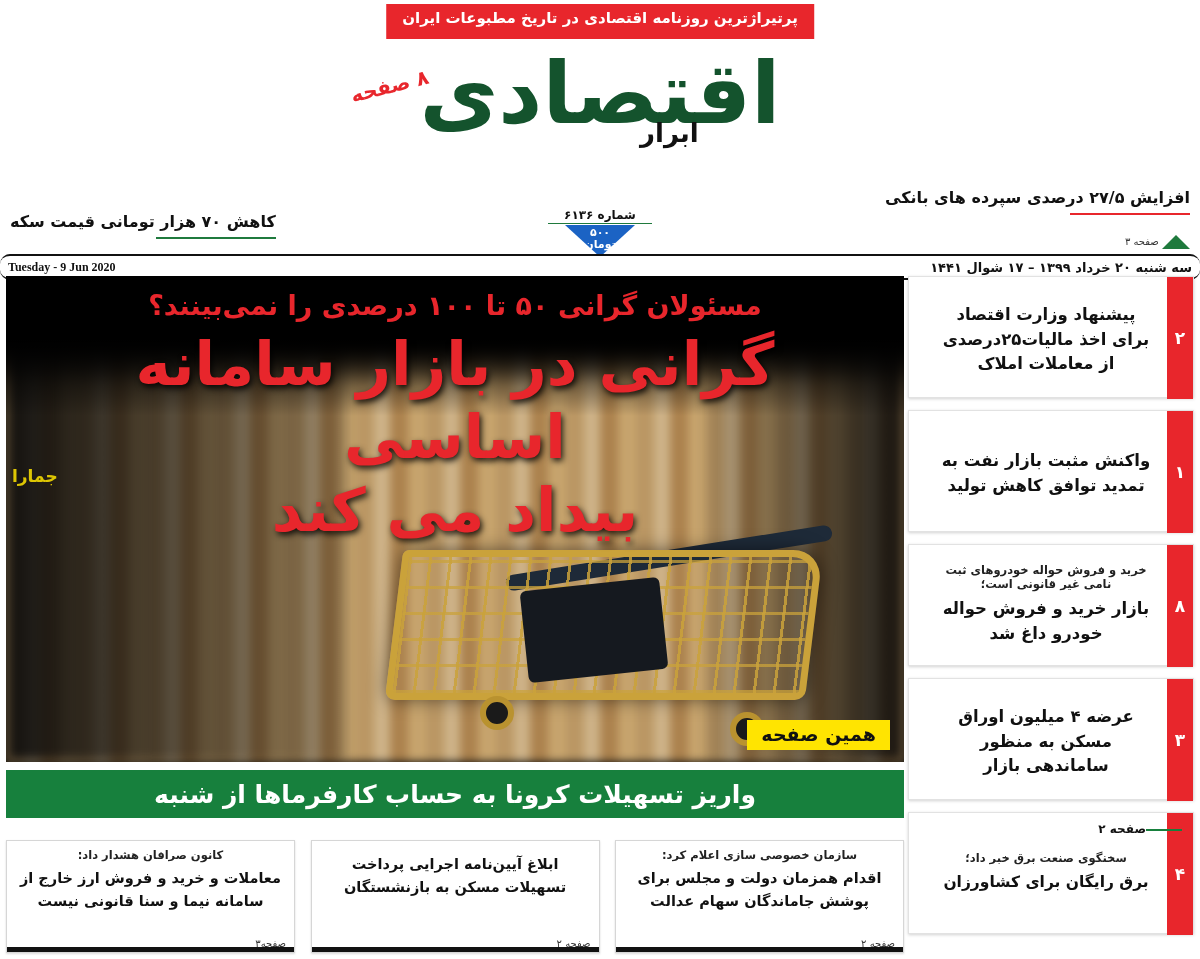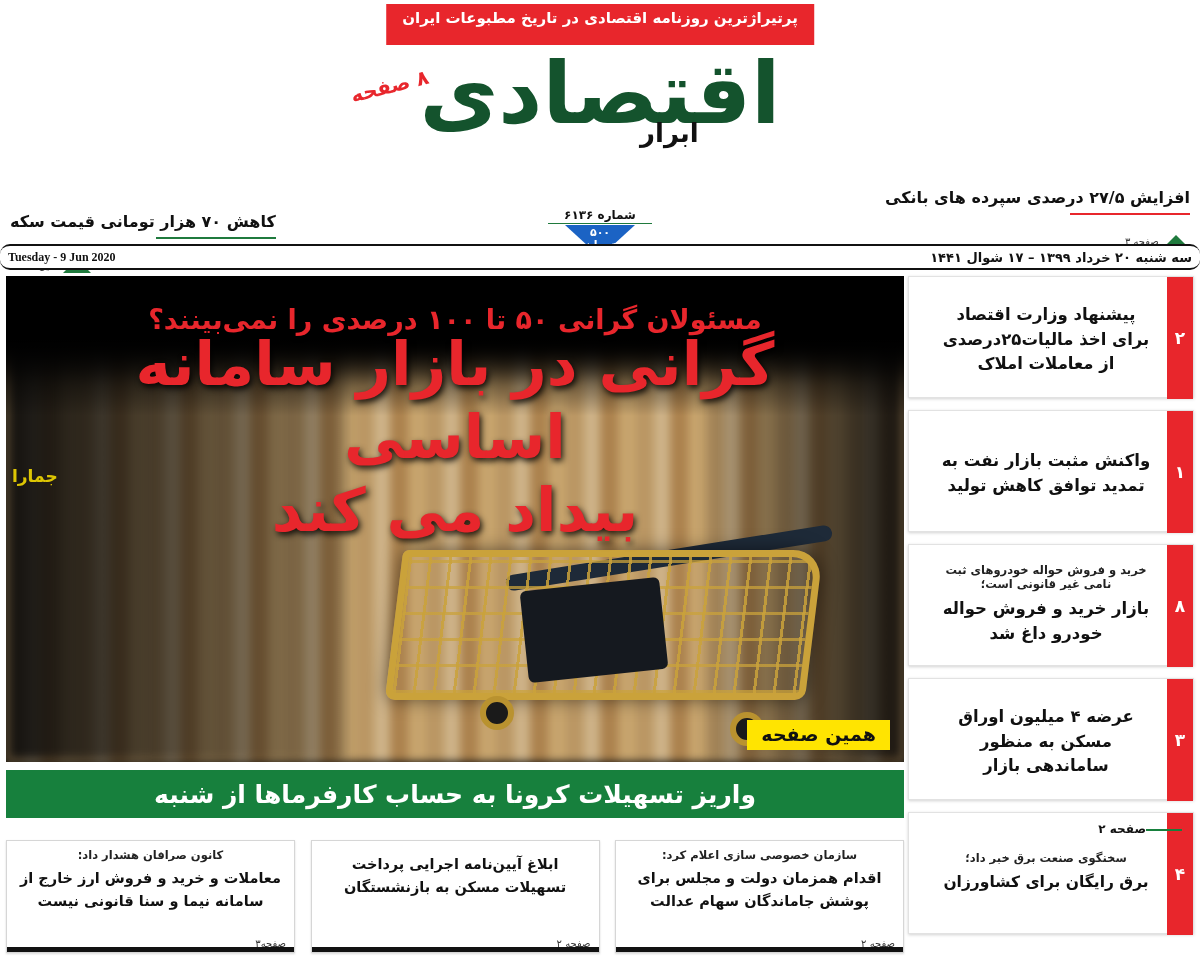--- a/index.html
+++ b/index.html
@@ -10,21 +10,21 @@
     font-family: "DejaVu Sans", "Liberation Sans", sans-serif;
     overflow: hidden;
   }
   .page { position: relative; width: 1200px; height: 959px; background:#fff; }
 
   
   .top-banner {
     position: absolute; top: 4px; left: 50%; transform: translateX(-50%);
     background: #e8262c; color: #fff;
     font-size: 15px; font-weight: bold;
-    padding: 5px 16px 18px 16px;
+    padding: 5px 16px 12px 16px;
     white-space: nowrap;
     letter-spacing: 0px;
   }
 
   
   .masthead { position: absolute; top: 38px; left: 0; width: 1200px; height: 200px; }
 
   .logo-wrap {
     position: absolute; left: 50%; transform: translateX(-50%);
     top: 10px; text-align: center; width: 520px;
@@ -83,21 +83,21 @@
   .tri-green {
     width: 0; height: 0; border-left: 14px solid transparent;
     border-right: 14px solid transparent; border-bottom: 14px solid #1f7a3d;
     display: inline-block; vertical-align: middle;
   }
   .rule-green { height: 2px; background: #1f7a3d; width: 120px; }
   .rule-red { height: 2px; background: #e8262c; width: 120px; }
 
   
   .date-bar {
-    position: absolute; top: 244px; left: 0; width: 1200px; height: 26px;
+    position: absolute; top: 254px; left: 0; width: 1200px; height: 26px;
     border-top: 2px solid #111; border-bottom: 2px solid #111;
     background: #fff;
     border-radius: 10px;
   }
   .date-bar .en {
     position: absolute; left: 8px; top: 4px; font-size: 12px; font-weight: bold; color:#111;
     font-family: "Liberation Serif", serif;
   }
   .date-bar .fa {
     position: absolute; right: 8px; top: 4px; font-size: 13px; font-weight: bold; color:#111;
@@ -197,21 +197,21 @@
     border: 6px solid #b9922f; border-radius: 50%; background: #1a1a1a;
   }
   .cart .wheel.w1 { right: 110px; }
   .cart .wheel.w2 { right: 360px; bottom: 26px; }
   .cart .card-in {
     position: absolute; right: 210px; bottom: 80px; width: 140px; height: 92px;
     background: #15191f; border-radius: 6px; transform: rotate(-6deg);
   }
 
   .main-kicker {
-    position: absolute; top: 28px; right: 18px; left: 18px; text-align: center;
+    position: absolute; top: 14px; right: 18px; left: 18px; text-align: center;
     color: #e8262c; font-size: 27px; font-weight: bold;
     text-shadow: 0 2px 4px rgba(0,0,0,.8);
   }
   .main-title {
     position: absolute; top: 52px; right: 20px; left: 20px; text-align: center;
     color: #e8262c; font-size: 60px; font-weight: bold; line-height: 1.22;
     text-shadow: 2px 3px 6px rgba(0,0,0,.85);
   }
   .page-ref-photo {
     position: absolute; right: 14px; bottom: 12px;

